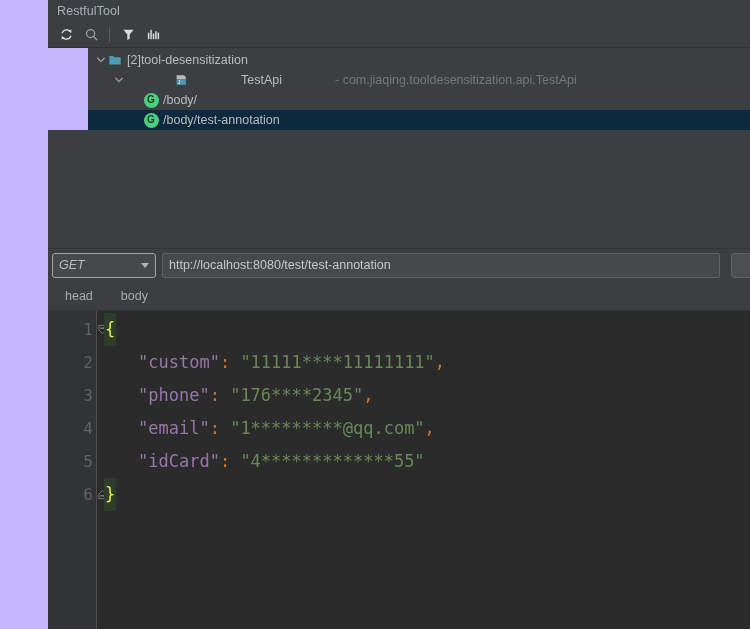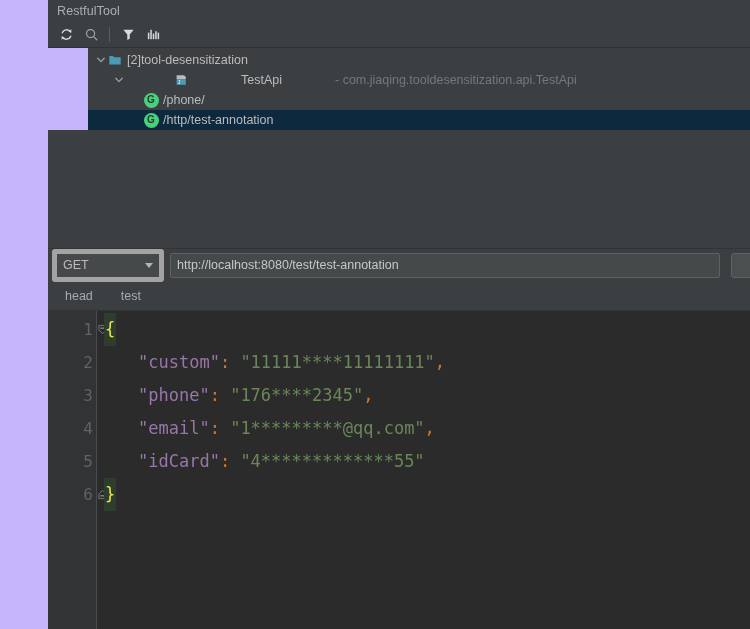--- a/index.html
+++ b/index.html
@@ -156,28 +156,29 @@
     display: flex;
     align-items: center;
     padding: 0 0 0 4px;
     gap: 6px;
     border-top: 1px solid #323537;
   }
   .method-select {
     width: 90px;
     height: 23px;
     background: #45494a;
-    border: 5px solid #a3a3a3;
+    border: 1px solid #a3a3a3;
     border-radius: 3px;
     display: flex;
     align-items: center;
     padding: 0 6px;
     font-size: 12.5px;
     color: #bbbbbb;
     position: relative;
+    font-style: italic;
   }
   .method-select .caret {
     margin-left: auto;
     width: 0; height: 0;
     border-left: 4px solid transparent;
     border-right: 4px solid transparent;
     border-top: 5px solid #b2b5b7;
   }
   .url-input {
     flex: 1 1 auto;
@@ -394,28 +395,28 @@
         </svg>
       </span>
       <span class="node-label">TestApi</span>
       <span class="node-sub">- com.jiaqing.tooldesensitization.api.TestApi</span>
     </div>
 
     <div class="tree-row indent-3">
       <span class="node-icon">
         <span class="g-badge">G</span>
       </span>
-      <span class="node-label">/phone/</span>
+      <span class="node-label">/body/</span>
     </div>
 
     <div class="tree-row indent-3 selected">
       <span class="node-icon">
         <span class="g-badge">G</span>
       </span>
-      <span class="node-label">/http/test-annotation</span>
+      <span class="node-label">/body/test-annotation</span>
     </div>
   </div>
 
   <div class="tree-filler"></div>
 
   <div class="request-bar">
     <div class="method-select">
       <span>GET</span>
       <span class="caret"></span>
     </div>
@@ -425,21 +426,21 @@
     <div class="send-btn">
       <span>test</span>
     </div>
   </div>
 
   <div class="tabs">
     <div class="tab">
       <span>head</span>
     </div>
     <div class="tab">
-      <span>test</span>
+      <span>body</span>
     </div>
   </div>
 
   <div class="editor">
     <div class="gutter">
       <div class="gutter-line">
         <span>1</span>
         <span class="fold">
           <svg width="11" height="11" viewBox="0 0 12 12">
             <path d="M2 1.5h8v5L6 10.5 2 6.5z" fill="none" stroke="#787b7d" stroke-width="1"></path>

